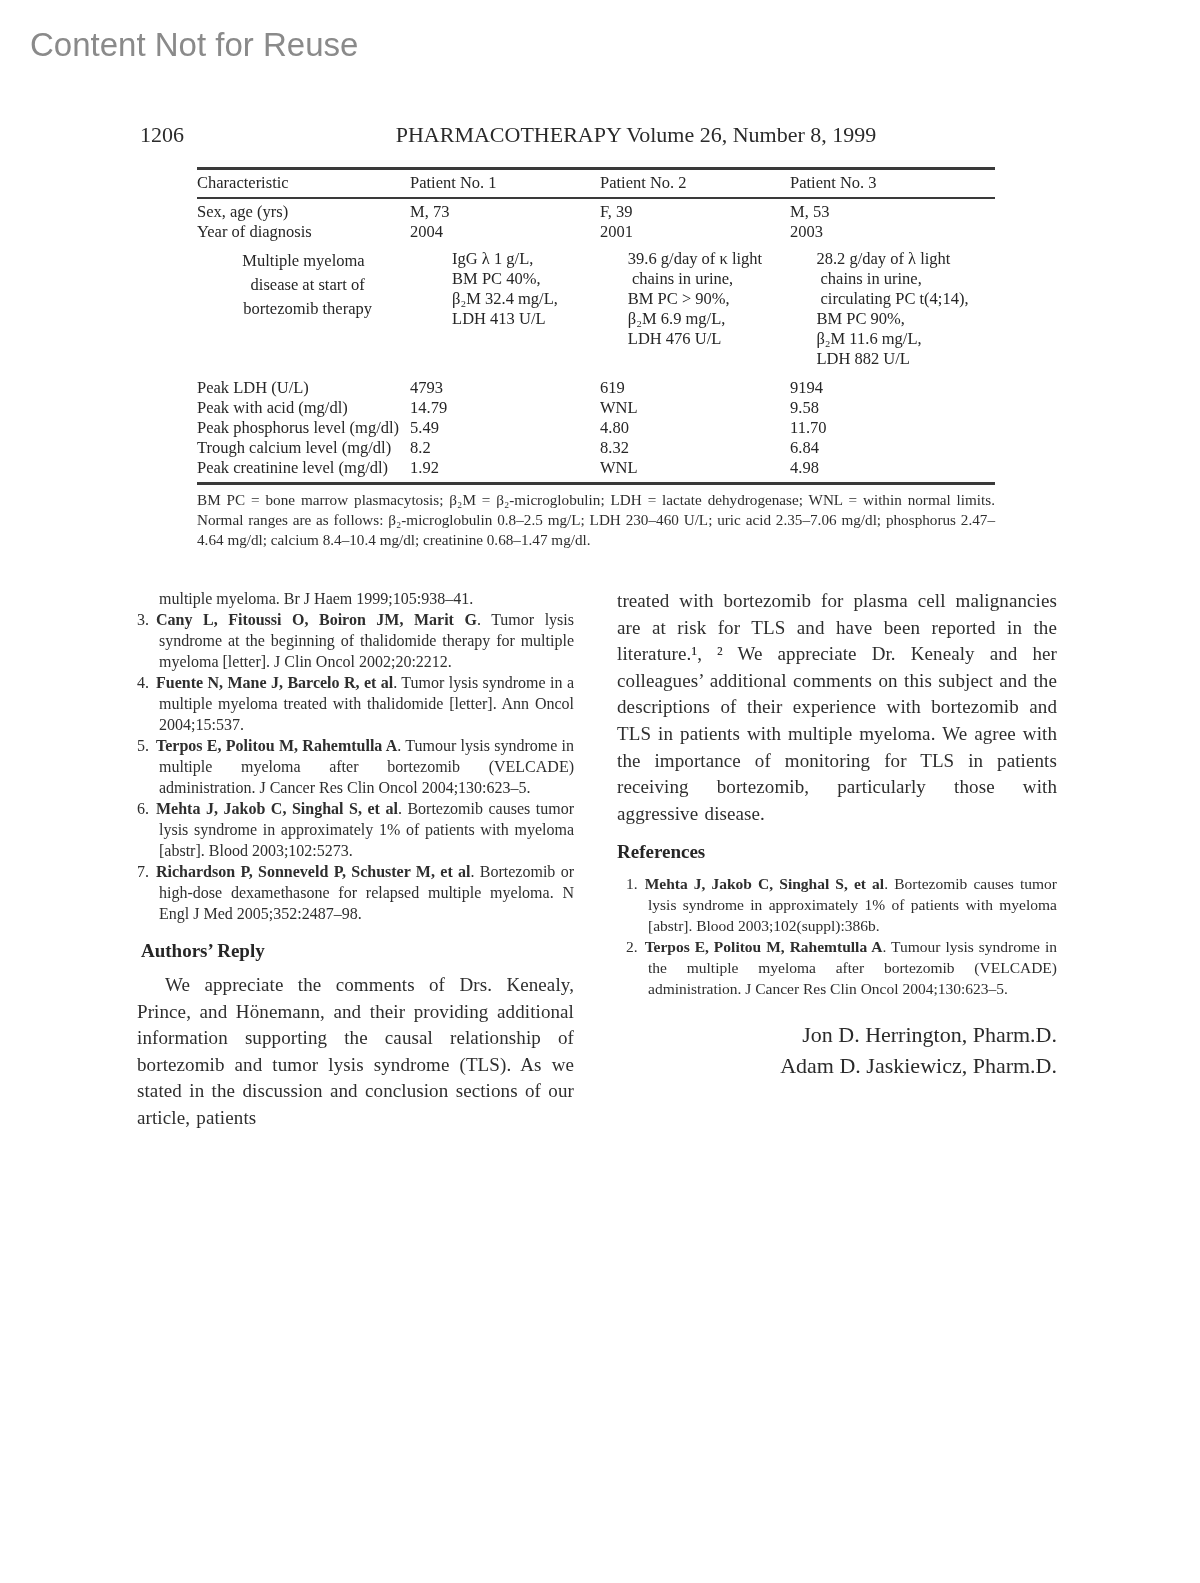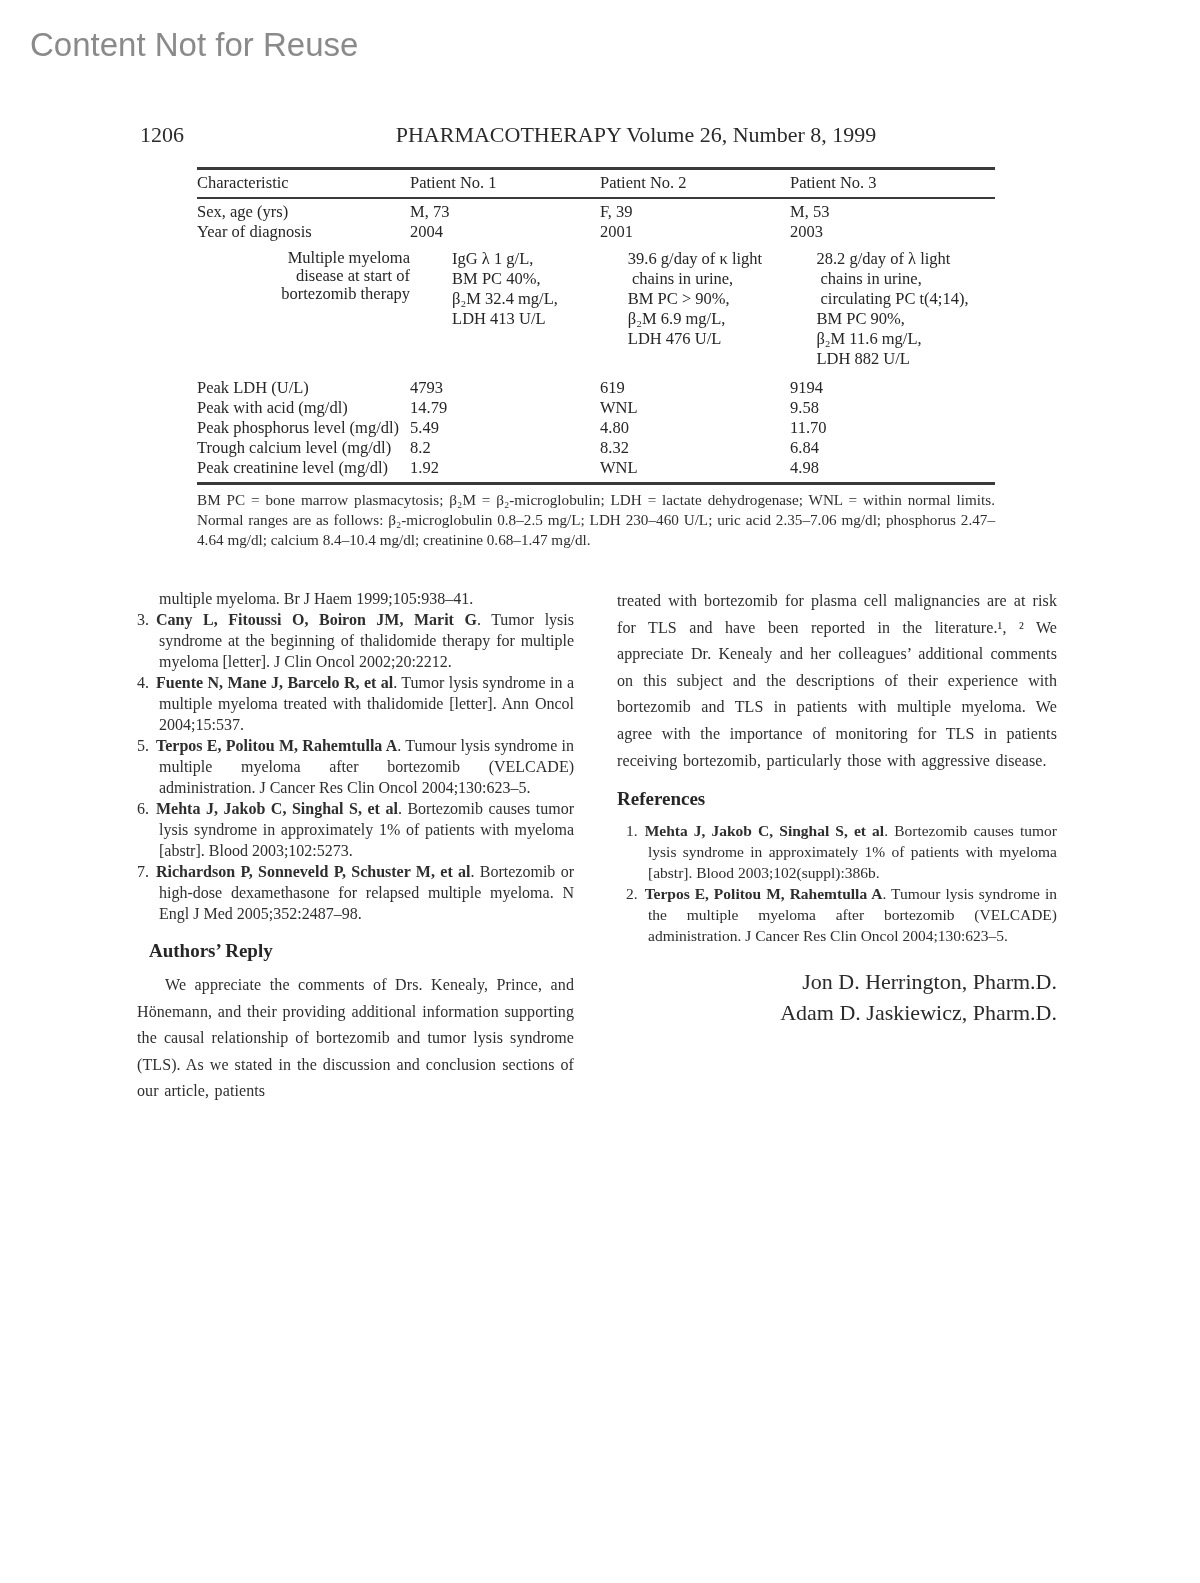--- a/index.html
+++ b/index.html
@@ -20,39 +20,39 @@
   .rule { border:0; border-top:3px solid #3a3a3a; margin:0; }
   .rule.mid { border-top-width:2px; }
   .trow { display:grid; grid-template-columns:213px 190px 190px 205px; line-height:20px; }
   .trow .c { text-align:left; }
   .trow .ch { text-align:left; }
   .thead { padding:3px 0 4px 0; }
   .rows-group { padding:3px 0 4px 0; }
   .block-row { padding:3px 0 6px 0; }
   .blk { text-align:center; }
   .blk-inner { display:inline-block; text-align:left; white-space:pre-wrap; line-height:20px; }
-  .blk-char { text-align:right; white-space:pre-wrap; line-height:18px; }
+  .blk-char { text-align:center; white-space:pre-wrap; line-height:24px; }
   .footnote { margin-top:5px; font-size:15.2px; line-height:20px; text-align:justify; color:#2e2e2e; }
 
   .col { position:absolute; top:588px; }
   .col.left { left:137px; width:437px; }
   .col.right { left:617px; width:440px; }
 
   .reflist { font-size:16px; line-height:21px; }
   .col.right .reflist { font-size:15.5px; padding-left:9px; }
   .ref { padding-left:22px; text-indent:-22px; text-align:justify; }
   .ref.cont { text-indent:0; }
   .ref .num { margin-right:7px; }
   .ref .num:empty { display:none; margin:0; }
   .ref .authors { font-weight:bold; }
 
-  .heading { font-size:19px; font-weight:bold; margin:16px 0 10px 12px; color:#262626; }
+  .heading { font-size:19px; font-weight:bold; margin:16px 0 10px 4px; color:#262626; }
   .col.right .heading { margin:14px 0 10px 0; }
 
-  .body { margin:0; font-size:16px; line-height:26.6px; text-align:justify; word-spacing:1.5px; letter-spacing:0.1px; }
+  .body { margin:0; font-size:19px; line-height:26.6px; text-align:justify; word-spacing:1.5px; letter-spacing:0.1px; }
   .body.indent { text-indent:28px; }
 
   .signatures { margin-top:20px; text-align:right; font-size:22px; line-height:31px; color:#2b2b2b; }
 </style>
 </head>
 <body>
 
 <div class="page">
 
   <div class="watermark">Content Not for Reuse</div>

